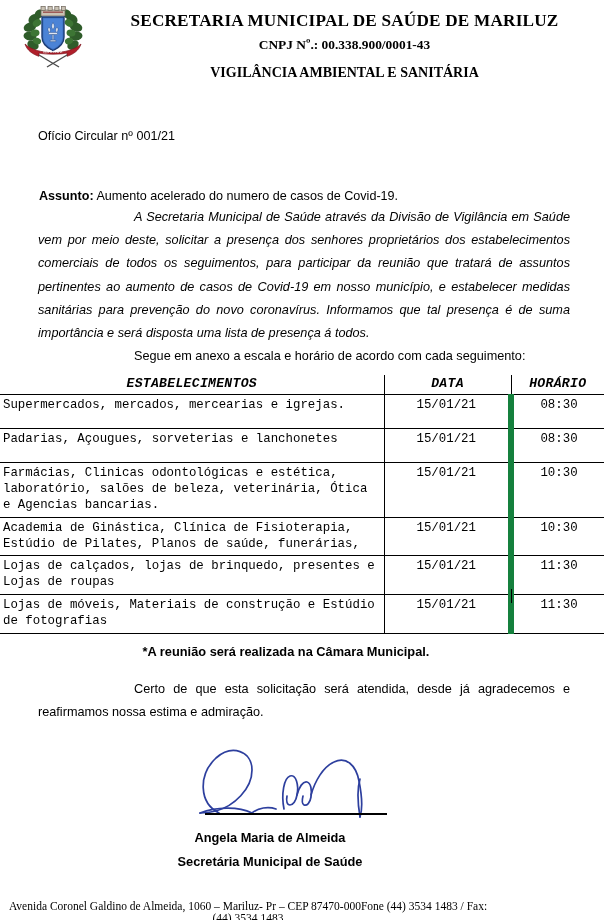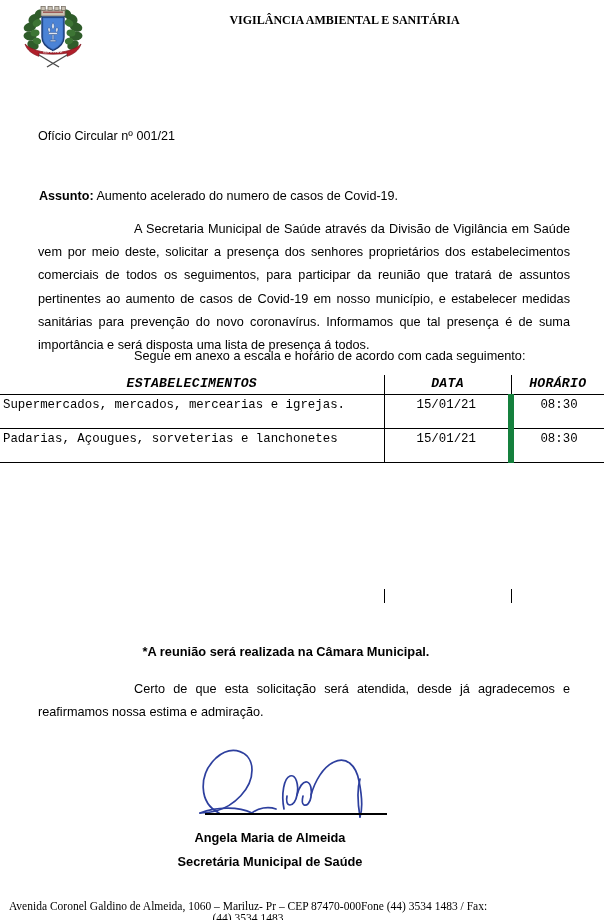--- a/index.html
+++ b/index.html
@@ -44,22 +44,22 @@
     line-height: 1.1;
   }
   .org-cnpj {
     font-weight: bold;
     font-size: 13.4px;
     margin-top: 7px;
     line-height: 1.1;
   }
   .org-dept {
     font-weight: bold;
-    font-size: 12px;
-    margin-top: 2px;
+    font-size: 14px;
+    margin-top: 12px;
     line-height: 1.1;
   }
 
   
   .meta-row {
     position: absolute;
     top: 129px;
     left: 38px;
     right: 34px;
     font-size: 12.6px;
@@ -84,24 +84,25 @@
   .subject b { font-weight: bold; }
 
   
   .para {
     position: absolute;
     font-size: 12.7px;
     text-align: justify;
     line-height: 1.83;
   }
   .para-main {
-    top: 218px;
+    top: 206px;
     left: 38px;
     width: 532px;
     text-indent: 96px;
+    font-style: italic;
   }
   .para-anexo {
     top: 345px;
     left: 38px;
     width: 532px;
     text-indent: 96px;
     text-align: left;
   }
 
   
@@ -282,20 +283,22 @@
     <path d="M8 41 C20 52.5 52 52.5 64 41 C62 47.5 56 51.5 50 53.3 L50 50 C44 51.6 28 51.6 22 50 L22 53.3 C16 51.5 10 47.5 8 41 Z" fill="#b01f2a" stroke="#7d141c" stroke-width="0.7"></path>
     <text x="36" y="50.4" font-family="DejaVu Sans, sans-serif" font-size="3.6" fill="#ffffff" text-anchor="middle" letter-spacing="0.6">MARILUZ</text>
 
     <g stroke="#4a4a4a" stroke-width="1.4" fill="none">
       <path d="M22 52 L42 64"></path>
       <path d="M50 52 L30 64"></path>
     </g>
   </svg>
 
   <div class="header-text">
+    <div class="org-title">SECRETARIA MUNICIPAL DE SAÚDE DE MARILUZ</div>
+    <div class="org-cnpj">CNPJ Nº.: 00.338.900/0001-43</div>
     <div class="org-dept">VIGILÂNCIA AMBIENTAL E SANITÁRIA</div>
   </div>
 </div>
 
 <div class="meta-row">
   <span class="meta-left">Ofício Circular nº 001/21</span>
 </div>
 
 <div class="subject"><b>Assunto:</b><span> Aumento acelerado do numero de casos de Covid-19.</span></div>
 
@@ -319,20 +322,40 @@
   <tbody>
     <tr class="tall">
       <td class="estab">Supermercados, mercados, mercearias e igrejas.</td>
       <td class="data">15/01/21</td>
       <td class="hora">08:30</td>
     </tr>
     <tr class="tall">
       <td class="estab">Padarias, Açougues, sorveterias e lanchonetes</td>
       <td class="data">15/01/21</td>
       <td class="hora">08:30</td>
+    </tr>
+    <tr class="short">
+      <td class="estab">Farmácias, Clinicas odontológicas e estética, laboratório, salões de beleza, veterinária, Ótica e Agencias bancarias.</td>
+      <td class="data">15/01/21</td>
+      <td class="hora">10:30</td>
+    </tr>
+    <tr class="short">
+      <td class="estab">Academia de Ginástica, Clínica de Fisioterapia, Estúdio de Pilates, Planos de saúde, funerárias,</td>
+      <td class="data">15/01/21</td>
+      <td class="hora">10:30</td>
+    </tr>
+    <tr class="short">
+      <td class="estab">Lojas de calçados, lojas de brinquedo, presentes e Lojas de roupas</td>
+      <td class="data">15/01/21</td>
+      <td class="hora">11:30</td>
+    </tr>
+    <tr class="tall">
+      <td class="estab">Lojas de móveis, Materiais de construção e Estúdio de fotografias</td>
+      <td class="data">15/01/21</td>
+      <td class="hora">11:30</td>
     </tr>
   </tbody>
 </table>
 <div class="rule-tail t1"></div>
 <div class="rule-tail t2"></div>
 
 <div class="notice">*A reunião será realizada na Câmara Municipal.</div>
 
 <div class="para para-closing">Certo de que esta solicitação será atendida, desde já agradecemos e reafirmamos nossa estima e admiração.</div>
 

